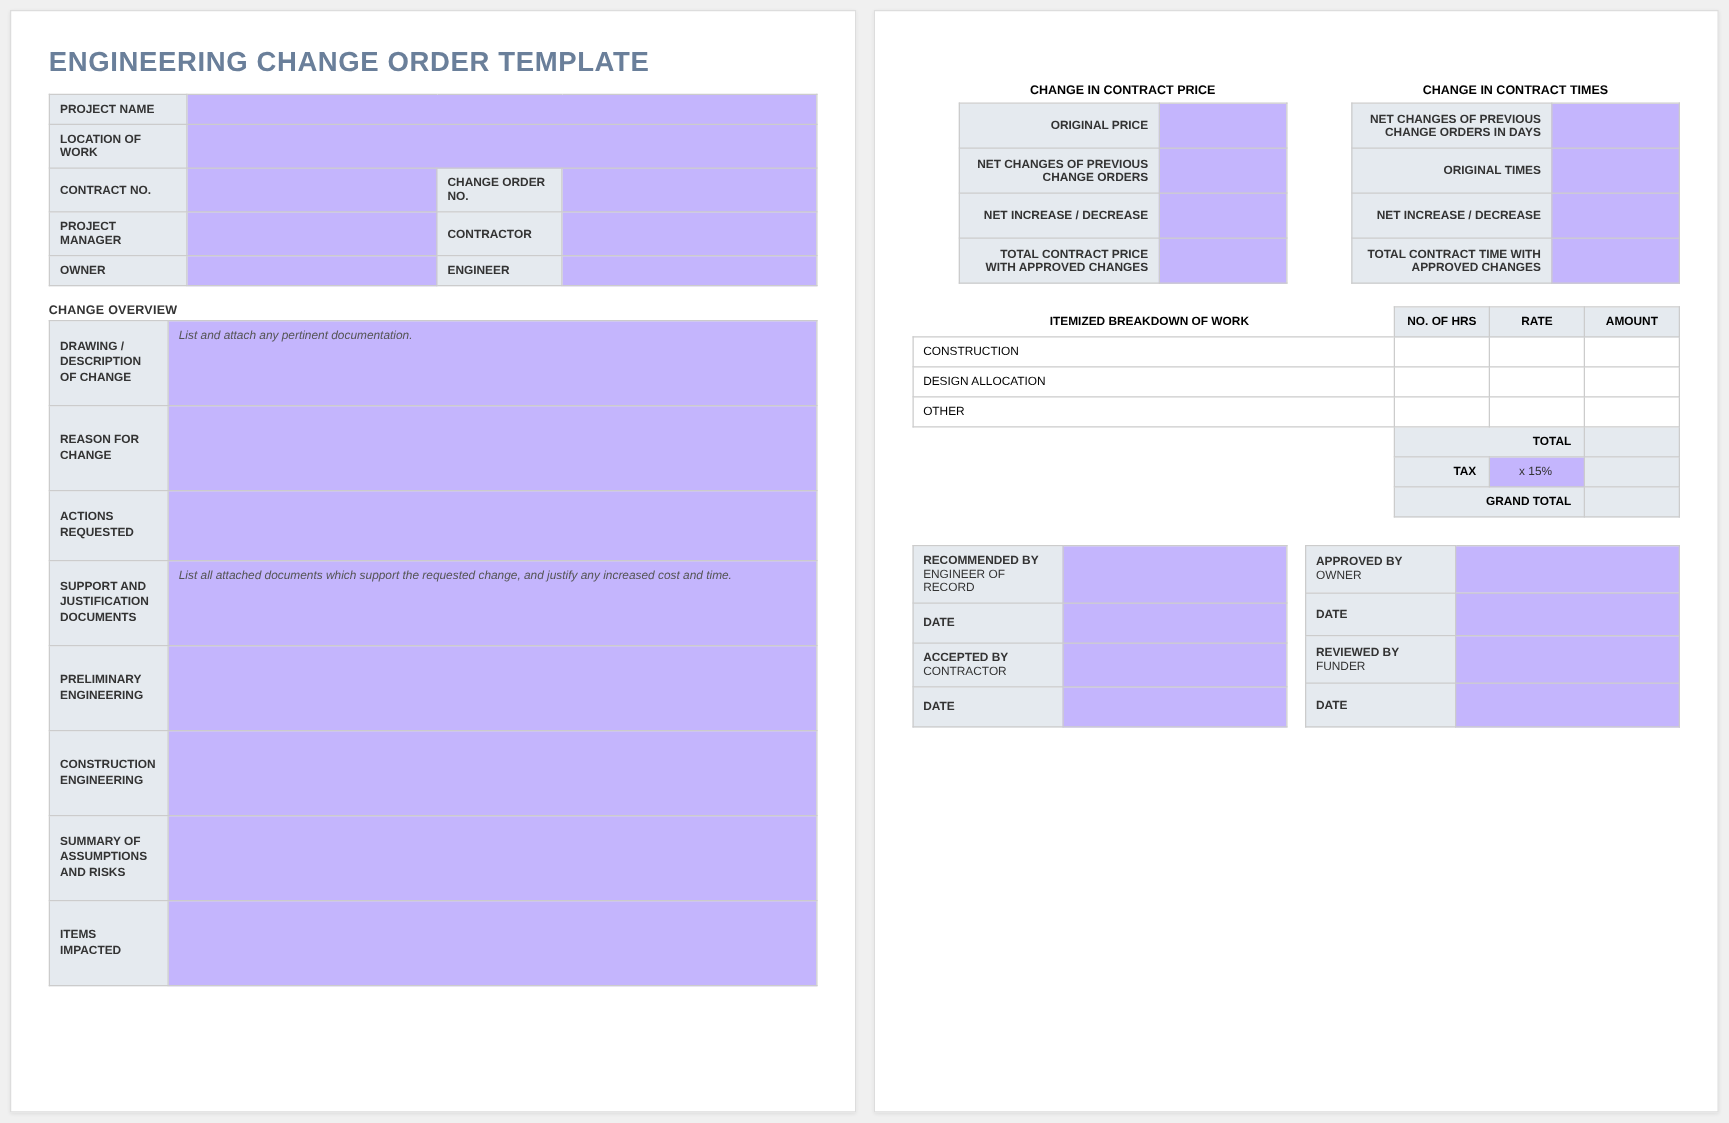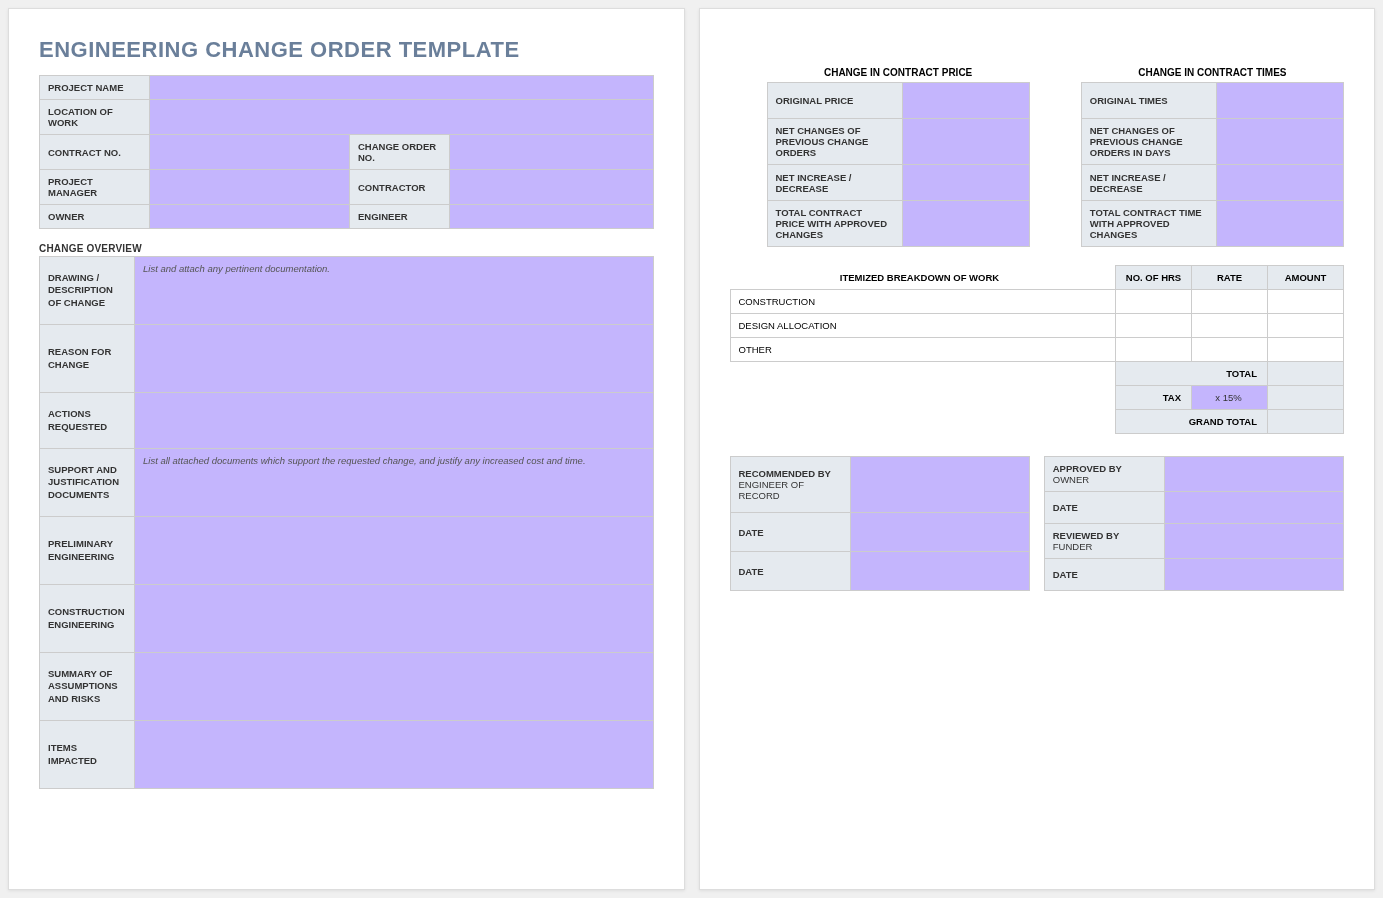--- a/index.html
+++ b/index.html
@@ -11,21 +11,21 @@
 .lbl { background: #e5eaef; font-weight: 700; color: #333; padding: 6px 8px; border: 1px solid #ccc; text-align: left; }
 .val { background: #c4b5fd; border: 1px solid #ccc; padding: 6px 8px; color: #333; }
 .ital { font-style: italic; color: #555; }
 .section-title { font-size: 10px; font-weight: 700; color: #333; margin: 14px 0 2px; letter-spacing: 0.2px; }
 .overview-table td.lbl { width: 95px; vertical-align: middle; line-height: 1.3; }
 .overview-table tr { height: 68px; }
 .overview-table td { vertical-align: top; }
 .twin-wrap { display: flex; gap: 14px; margin-bottom: 18px; }
 .twin { flex: 1; margin-left: 37px; }
 .twin-title { text-align: center; font-weight: 700; font-size: 10px; margin-bottom: 4px; }
-.chg-table td.lbl { width: 135px; height: 36px; vertical-align: middle; }
+.chg-table td.lbl { width: 160px; height: 36px; vertical-align: middle; text-align: right; }
 .chg-table td.val { }
 .item-table th { background: #e5eaef; border: 1px solid #ccc; padding: 6px; font-size: 9.5px; font-weight: 700; }
 .item-table td { border: 1px solid #ccc; padding: 5px 8px; height: 24px; }
 .item-table .rowlbl { text-align: left; }
 .sum-row td { font-weight: 700; text-align: right; padding-right: 10px; }
 .sum-cell { background: #e5eaef; border: 1px solid #ccc; }
 .sig-table td.lbl { width: 120px; height: 32px; vertical-align: middle; }
 .sig-table td.lbl .sub { font-weight: 400; display: block; }
 .sig-wrap { display: flex; gap: 14px; }
 .dotted-top { border-top: 1px dotted #aaa !important; }
@@ -132,25 +132,25 @@
                 <td class="val"></td>
               </tr>
       </tbody>
           </table>
     </div>
     <div class="twin">
       <div class="twin-title">CHANGE IN CONTRACT TIMES</div>
       <table class="chg-table">
         <tbody>
               <tr>
+                <td class="lbl">NET CHANGES OF PREVIOUS CHANGE ORDERS IN DAYS</td>
+                <td class="val"></td>
+              </tr>
+        <tr>
                 <td class="lbl">ORIGINAL TIMES</td>
-                <td class="val"></td>
-              </tr>
-        <tr>
-                <td class="lbl">NET CHANGES OF PREVIOUS CHANGE ORDERS IN DAYS</td>
                 <td class="val"></td>
               </tr>
         <tr>
                 <td class="lbl">NET INCREASE / DECREASE</td>
                 <td class="val"></td>
               </tr>
         <tr>
                 <td class="lbl">TOTAL CONTRACT TIME WITH APPROVED CHANGES</td>
                 <td class="val"></td>
               </tr>
@@ -209,20 +209,24 @@
       <tbody>
             <tr>
               <td class="lbl"><span>RECOMMENDED BY</span><span class="sub">ENGINEER OF RECORD</span></td>
               <td class="val"></td>
             </tr>
       <tr>
               <td class="lbl dotted-top">DATE</td>
               <td class="val dotted-top"></td>
             </tr>
       <tr>
+              <td class="lbl"><span>ACCEPTED BY</span><span class="sub">CONTRACTOR</span></td>
+              <td class="val"></td>
+            </tr>
+      <tr>
               <td class="lbl dotted-top">DATE</td>
               <td class="val dotted-top"></td>
             </tr>
     </tbody>
         </table>
     <table class="sig-table" style="flex:1">
       <tbody>
             <tr>
               <td class="lbl"><span>APPROVED BY</span><span class="sub">OWNER</span></td>
               <td class="val"></td>

